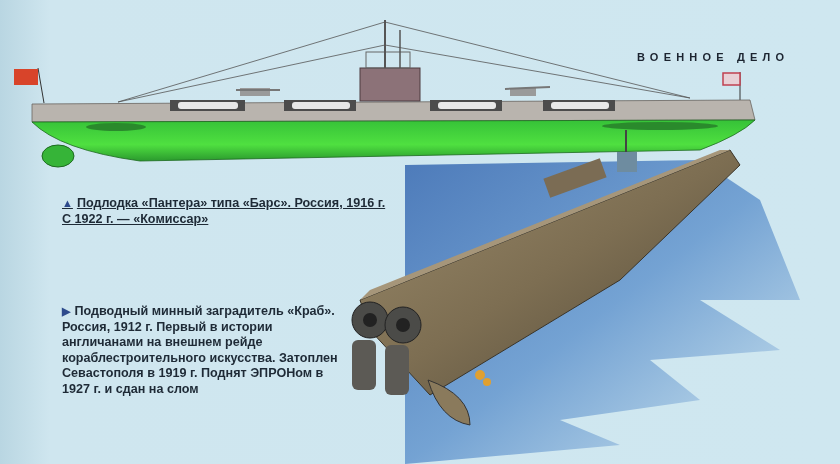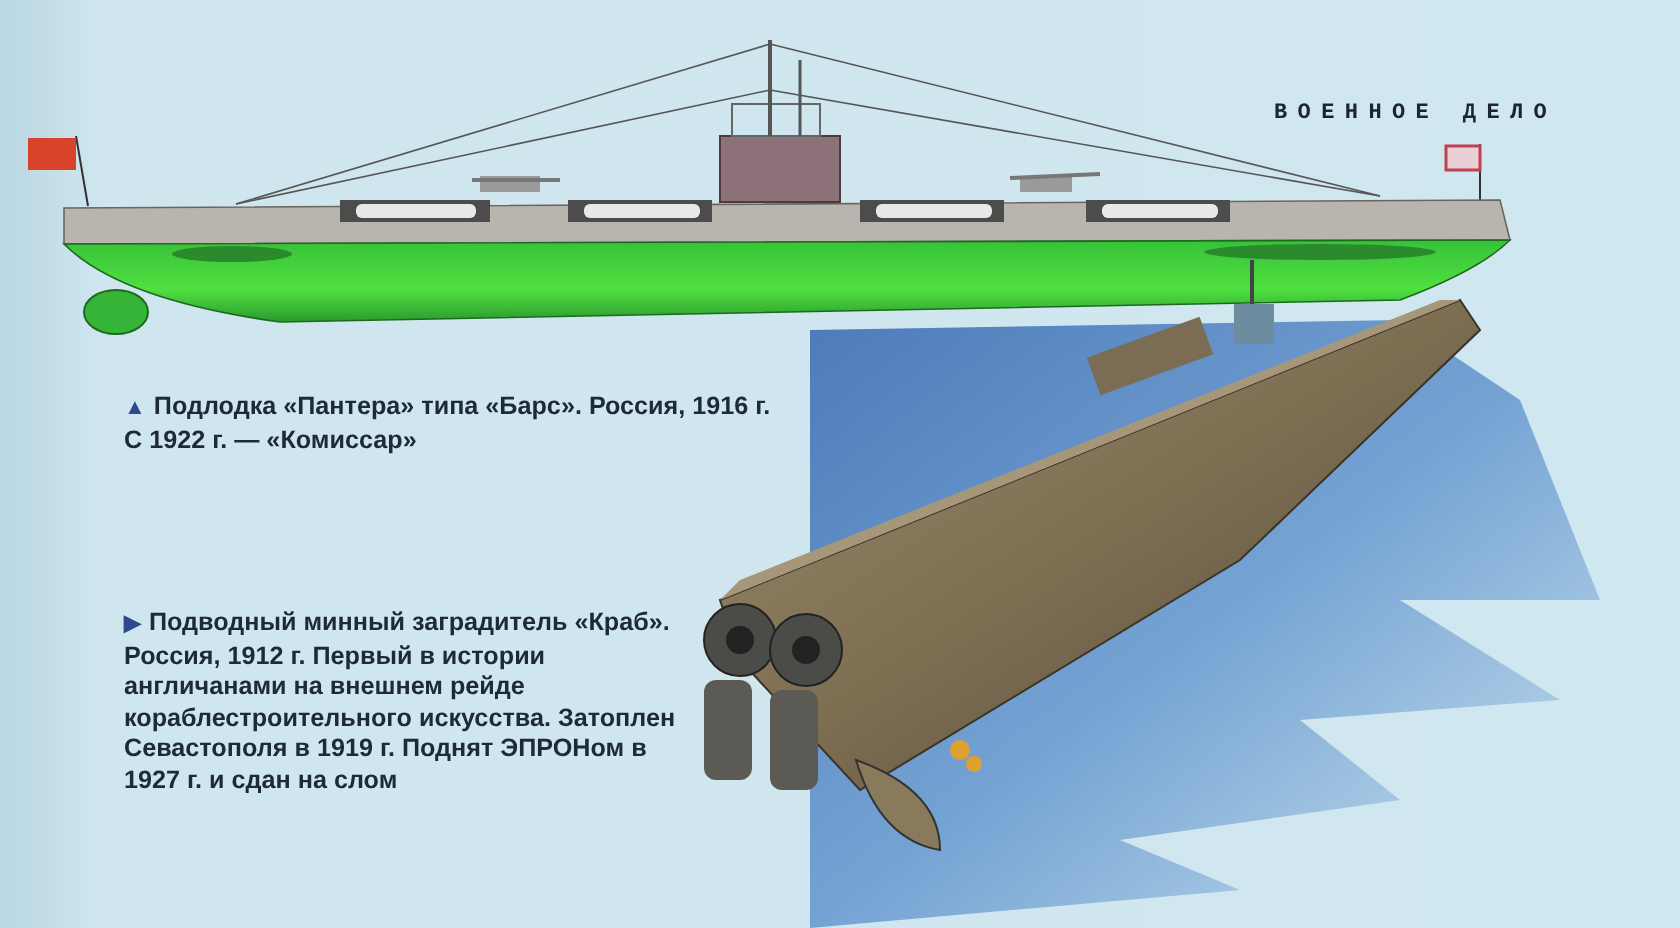--- a/index.html
+++ b/index.html
@@ -1,22 +1,22 @@
 <!DOCTYPE html>
 <html><head>
 <meta charset="utf-8">
 <style>
   html,body{margin:0;padding:0;}
   body{width:840px;height:464px;overflow:hidden;position:relative;
     background:linear-gradient(90deg,#b9d6e2 0%,#cfe6ef 6%,#cfe7f0 100%);
     font-family:"Liberation Sans",sans-serif;}
   .section-title{position:absolute;left:637px;top:51px;font-size:11px;font-weight:bold;
-    letter-spacing:5.2px;color:#1c2430;font-family:Liberation Mono, monospace;}
+    letter-spacing:5.2px;color:#1c2430;font-family:Liberation Sans, sans-serif;}
   .caption{position:absolute;font-size:12.6px;font-weight:bold;color:#1e2a36;line-height:15.6px;}
-  .cap1{left:62px;top:196px;width:330px;}
+  .cap1{left:62px;top:196px;width:330px;text-decoration:underline;}
   .cap2{left:62px;top:304px;width:300px;}
   .marker{color:#2d4a8c;margin-right:4px;font-size:11px;}
   svg{position:absolute;left:0;top:0;}
 </style>
 </head>
 <body>
 
 <svg width="840" height="464">
   <defs>
     <linearGradient id="water" x1="0" y1="0" x2="1" y2="1">

